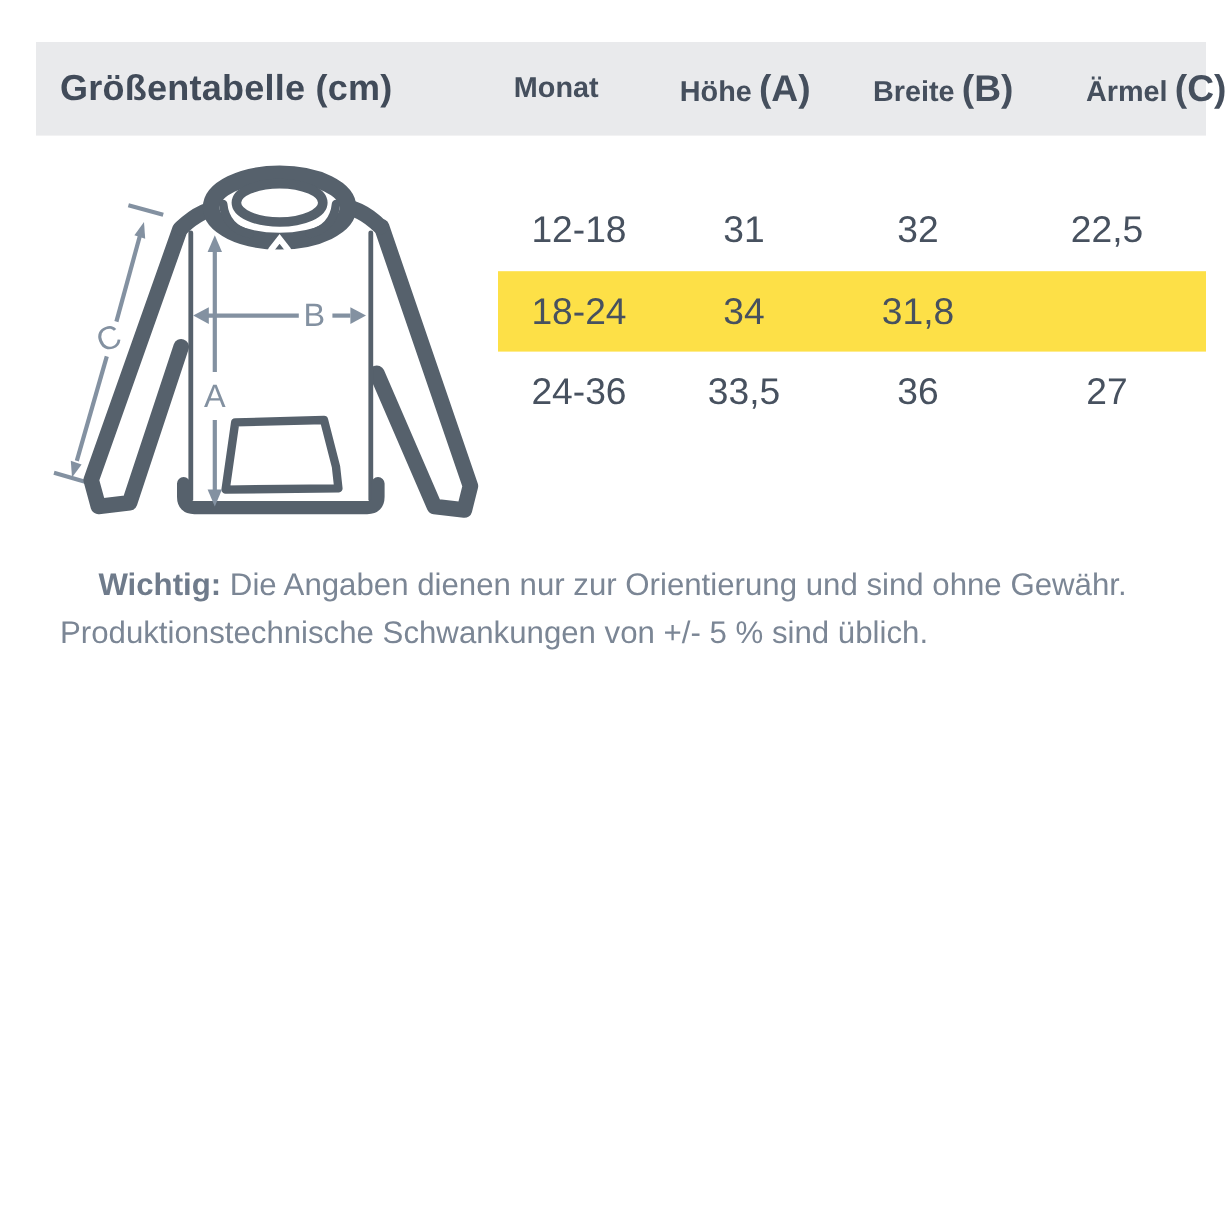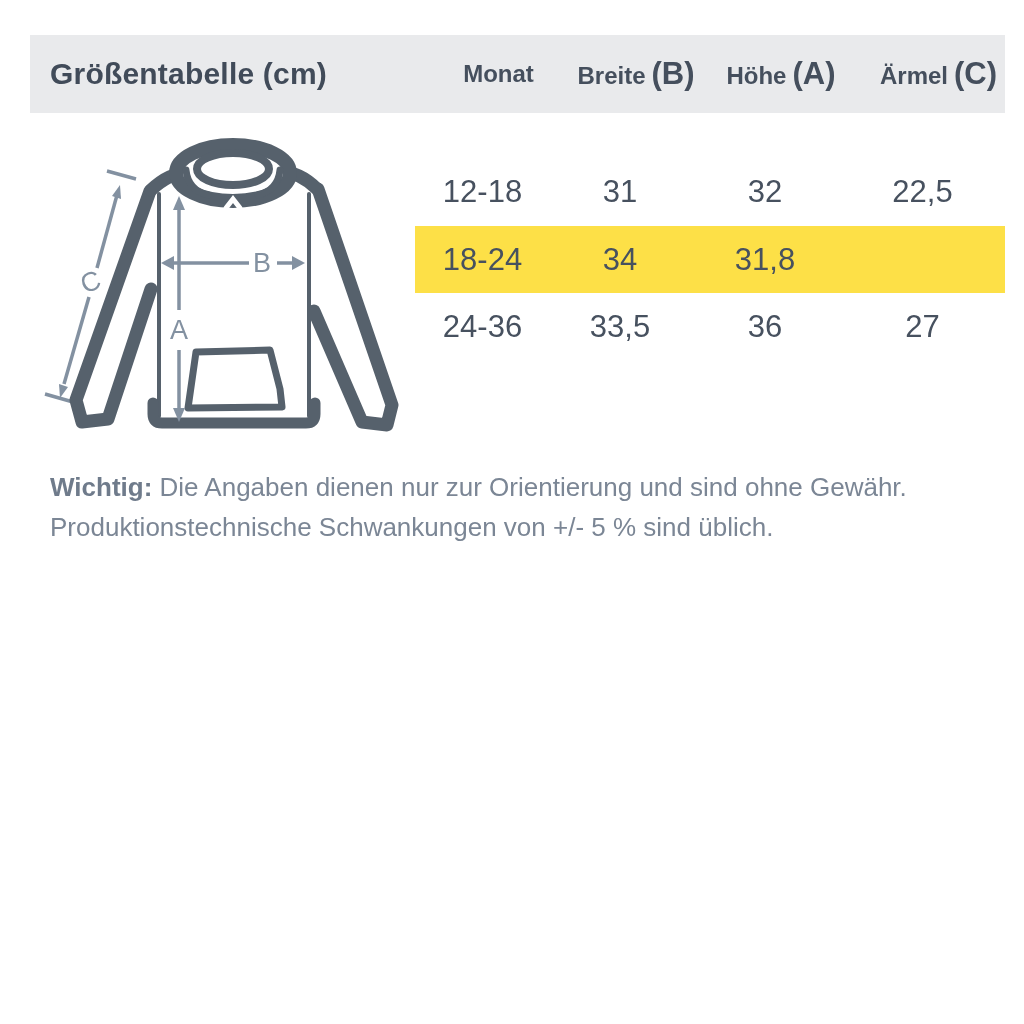--- a/index.html
+++ b/index.html
@@ -14,23 +14,24 @@
   .header-band{
     position:absolute;left:30px;top:35px;width:975px;height:78px;
     background:#e9eaec;
   }
   .page-title{
     position:absolute;left:20px;top:0;height:78px;
     display:flex;align-items:center;
     font-size:30px;font-weight:bold;color:#414b59;letter-spacing:0.2px;
   }
   .cols{
-    position:absolute;left:401px;top:0;width:590px;height:78px;
+    position:absolute;left:366px;top:0;width:590px;height:78px;
     display:grid;grid-template-columns:135px 140px 150px 165px;
     align-items:center;
+    gap:20px;
   }
   .col-hdr{
     text-align:center;color:#454f5d;font-weight:bold;font-size:24px;
     white-space:nowrap;
   }
   .hdr-paren{font-size:31px;margin-left:6px;}
   .hdr-paren:empty{display:none;}
 
   
   .table-rows{
@@ -54,38 +55,38 @@
   .dim-label{
     font-family:"Liberation Sans", sans-serif;
     font-size:27px;fill:#8391a1;
   }
 
   
   .footer-note{
     position:absolute;left:50px;top:467px;width:930px;
     font-size:26px;line-height:40px;color:#7b8695;
   }
-  .footer-bold{font-weight:bold;color:#6f7b8b;}
+  .footer-bold{font-weight:bold;color:#6f7b8b;margin-left:32px;}
 </style>
 </head>
 <body>
 
 <div class="sheet">
 
   <div class="header-band">
     <div class="page-title">Größentabelle (cm)</div>
     <div class="cols">
       <div class="col-hdr">
         <span>Monat</span>
       </div>
       <div class="col-hdr">
-        <span>Breite</span><span class="hdr-paren">(B)</span>
+        <span>Höhe</span><span class="hdr-paren">(A)</span>
       </div>
       <div class="col-hdr">
-        <span>Höhe</span><span class="hdr-paren">(A)</span>
+        <span>Breite</span><span class="hdr-paren">(B)</span>
       </div>
       <div class="col-hdr">
         <span>Ärmel</span><span class="hdr-paren">(C)</span>
       </div>
     </div>
   </div>
 
   <div class="table-rows">
     <div class="t-row r1">
       <div class="t-cell">12-18</div>

